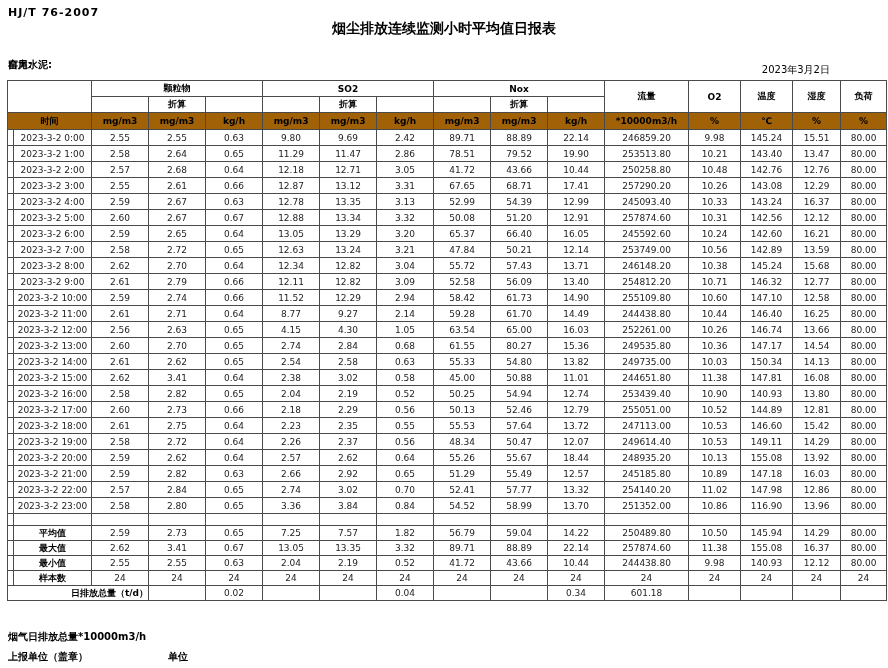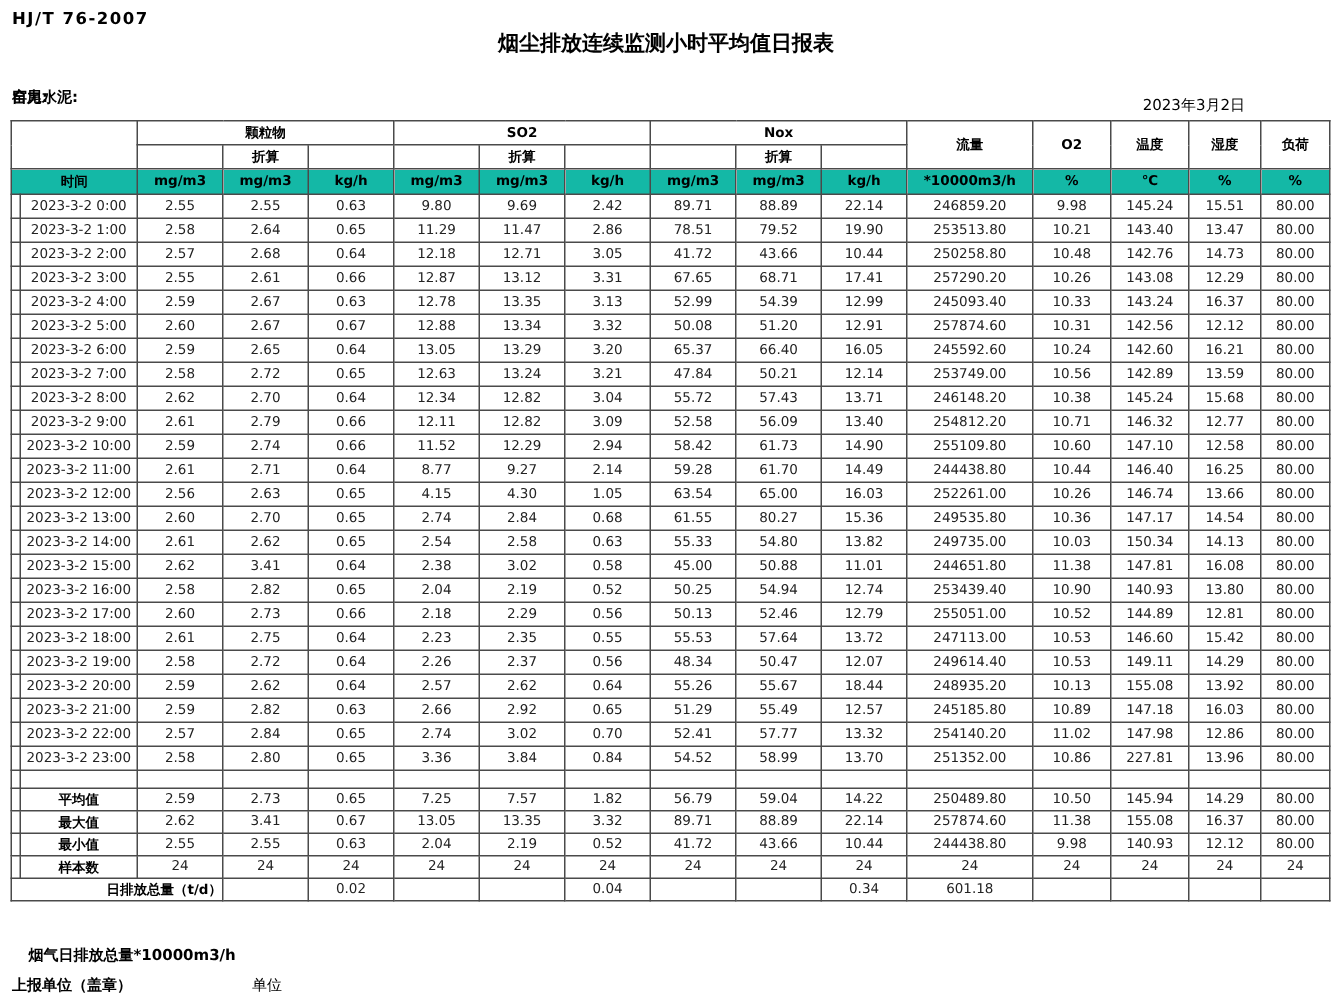--- a/index.html
+++ b/index.html
@@ -14,28 +14,28 @@
   .date{position:absolute;top:63px;right:58px;font-size:10px;}
   table{
     position:absolute;top:80px;left:7px;
     border-collapse:collapse;table-layout:fixed;width:880px;
   }
   td{
     border:1px solid #4a4a4a;text-align:center;vertical-align:middle;
     font-size:9px;height:15px;padding:0;overflow:hidden;white-space:nowrap;color:#222;
   }
   thead td{font-weight:bold;color:#000;}
-  tr.units td{background:#14b8a6;height:16px;}
+  tr.units td{background:#a16207;height:16px;}
   tr.spacer td{height:11px;}
   tr.summary td{height:14px;}
   td.lbl{font-weight:bold;color:#000;}
   td.left{text-align:right;padding-left:3px;font-weight:bold;color:#000;}
-  .f1{position:absolute;top:630px;left:8px;font-size:10px;font-weight:bold;margin-left:11px;}
+  .f1{position:absolute;top:630px;left:8px;font-size:10px;font-weight:bold;}
   .f2{position:absolute;top:650px;left:8px;font-size:10px;font-weight:bold;}
-  .f3{position:absolute;top:650px;left:168px;font-size:10px;font-weight:normal;}
+  .f3{position:absolute;top:650px;left:168px;font-size:10px;font-weight:bold;}
 </style>
 </head>
 <body>
 
 <div class="std">HJ/T  76-2007</div>
 <div class="title">烟尘排放连续监测小时平均值日报表</div>
 <div class="company">自力水泥:</div>
 <div class="station">窑尾:</div>
 <div class="date">2023年3月2日</div>
 
@@ -144,21 +144,21 @@
         <td>0.64</td>
         <td>12.18</td>
         <td>12.71</td>
         <td>3.05</td>
         <td>41.72</td>
         <td>43.66</td>
         <td>10.44</td>
         <td>250258.80</td>
         <td>10.48</td>
         <td>142.76</td>
-        <td>14.73</td>
+        <td>12.76</td>
         <td>80.00</td>
       </tr>
       <tr>
         <td></td>
         <td>2023-3-2 3:00</td>
         <td>2.55</td>
         <td>2.61</td>
         <td>0.66</td>
         <td>12.87</td>
         <td>13.12</td>
@@ -521,21 +521,21 @@
         <td>2.80</td>
         <td>0.65</td>
         <td>3.36</td>
         <td>3.84</td>
         <td>0.84</td>
         <td>54.52</td>
         <td>58.99</td>
         <td>13.70</td>
         <td>251352.00</td>
         <td>10.86</td>
-        <td>227.81</td>
+        <td>116.90</td>
         <td>13.96</td>
         <td>80.00</td>
       </tr>
       <tr class="spacer">
         <td></td>
         <td></td>
         <td></td>
         <td></td>
         <td></td>
         <td></td>

